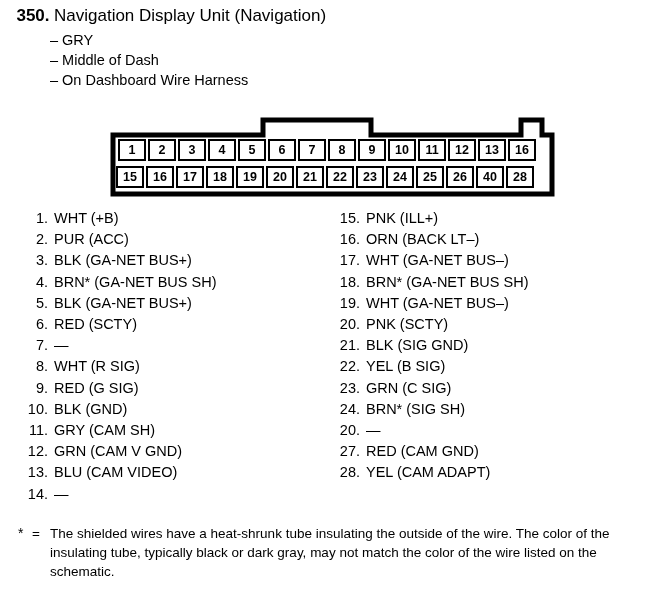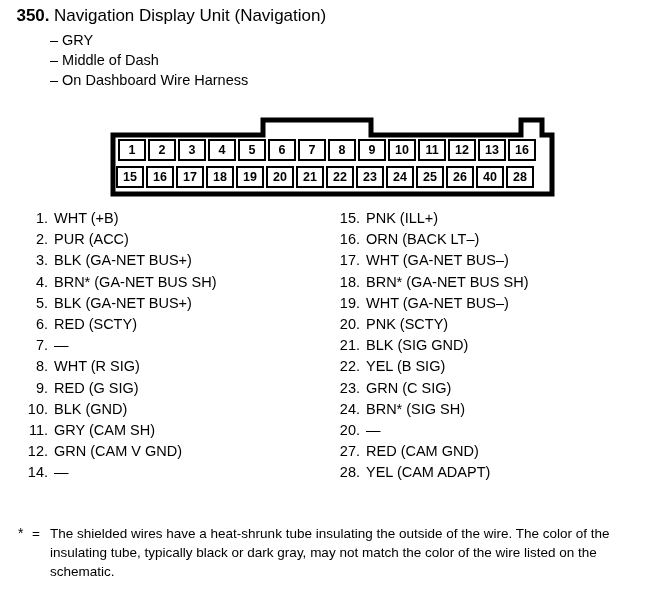--- a/index.html
+++ b/index.html
@@ -240,20 +240,24 @@
       </div>
       <div class="legend-item">
         <span class="legend-num">11.</span>
         <span class="legend-label">GRY (CAM SH)</span>
       </div>
       <div class="legend-item">
         <span class="legend-num">12.</span>
         <span class="legend-label">GRN (CAM V GND)</span>
       </div>
       <div class="legend-item">
+        <span class="legend-num">13.</span>
+        <span class="legend-label">BLU (CAM VIDEO)</span>
+      </div>
+      <div class="legend-item">
         <span class="legend-num">14.</span>
         <span class="legend-label">—</span>
       </div>
     </div>
 
     <div class="legend-col right">
       <div class="legend-item">
         <span class="legend-num">15.</span>
         <span class="legend-label">PNK (ILL+)</span>
       </div>

